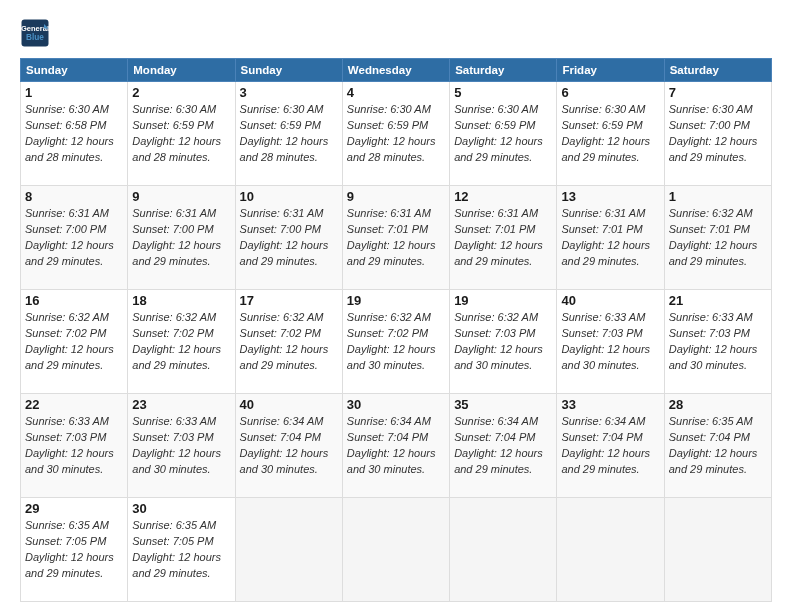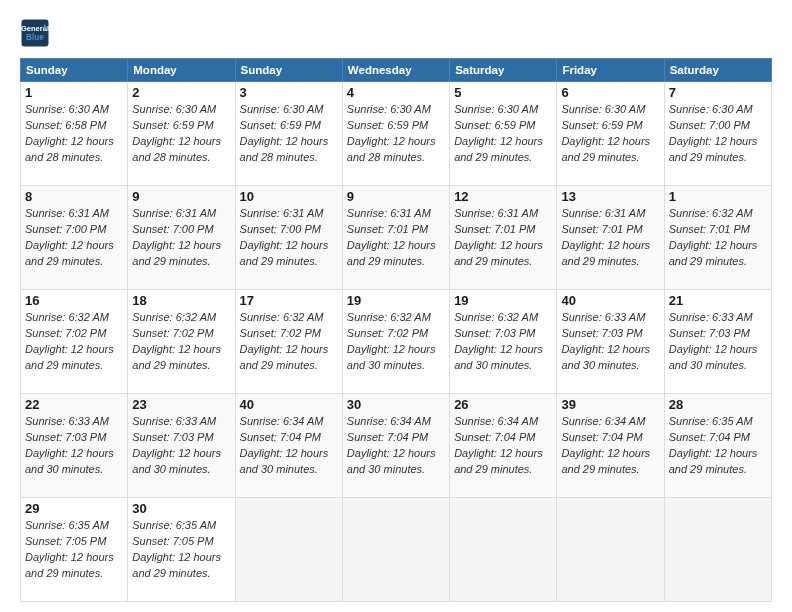--- a/index.html
+++ b/index.html
@@ -324,29 +324,29 @@
           </td>
           <td>
             <span class="day-number">30</span>
         <div class="day-info">
           Sunrise: 6:34 AM<br>
           Sunset: 7:04 PM<br>
           Daylight: 12 hours and 30 minutes.
         </div>
           </td>
           <td>
-            <span class="day-number">26</span>
+            <span class="day-number">35</span>
         <div class="day-info">
           Sunrise: 6:34 AM<br>
           Sunset: 7:04 PM<br>
           Daylight: 12 hours and 29 minutes.
         </div>
           </td>
           <td>
-            <span class="day-number">39</span>
+            <span class="day-number">33</span>
         <div class="day-info">
           Sunrise: 6:34 AM<br>
           Sunset: 7:04 PM<br>
           Daylight: 12 hours and 29 minutes.
         </div>
           </td>
           <td>
             <span class="day-number">28</span>
         <div class="day-info">
           Sunrise: 6:35 AM<br>

